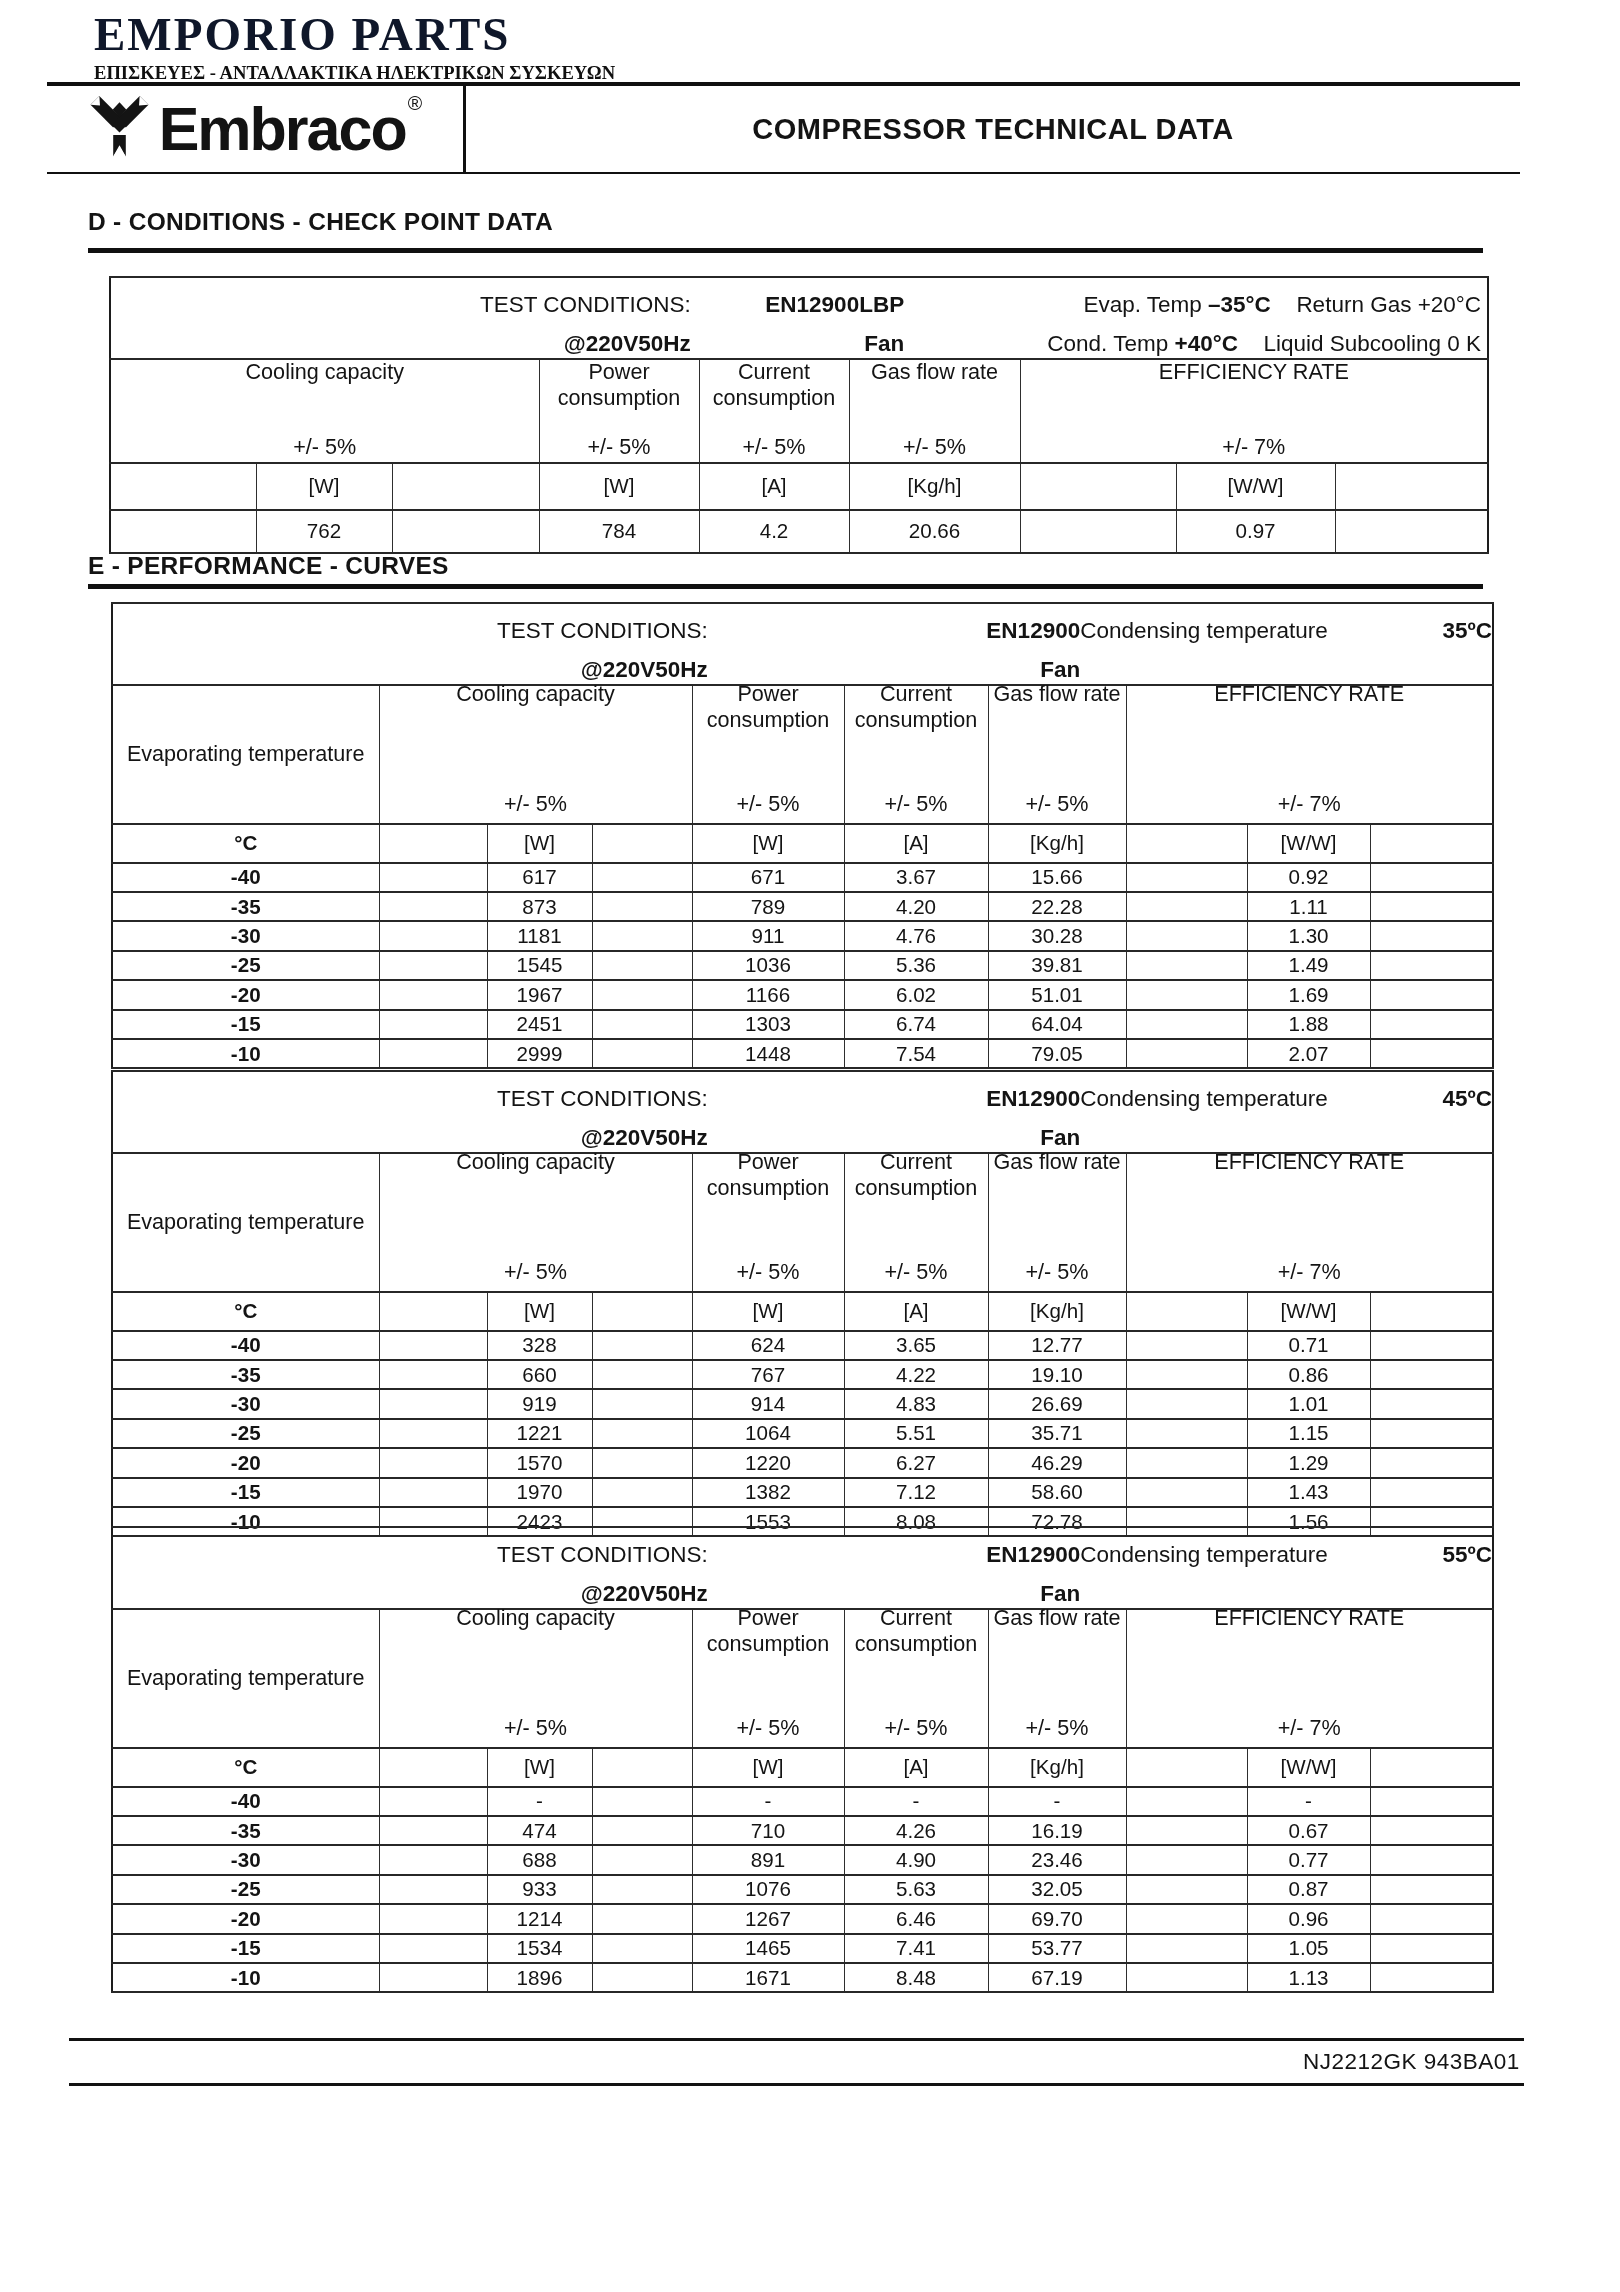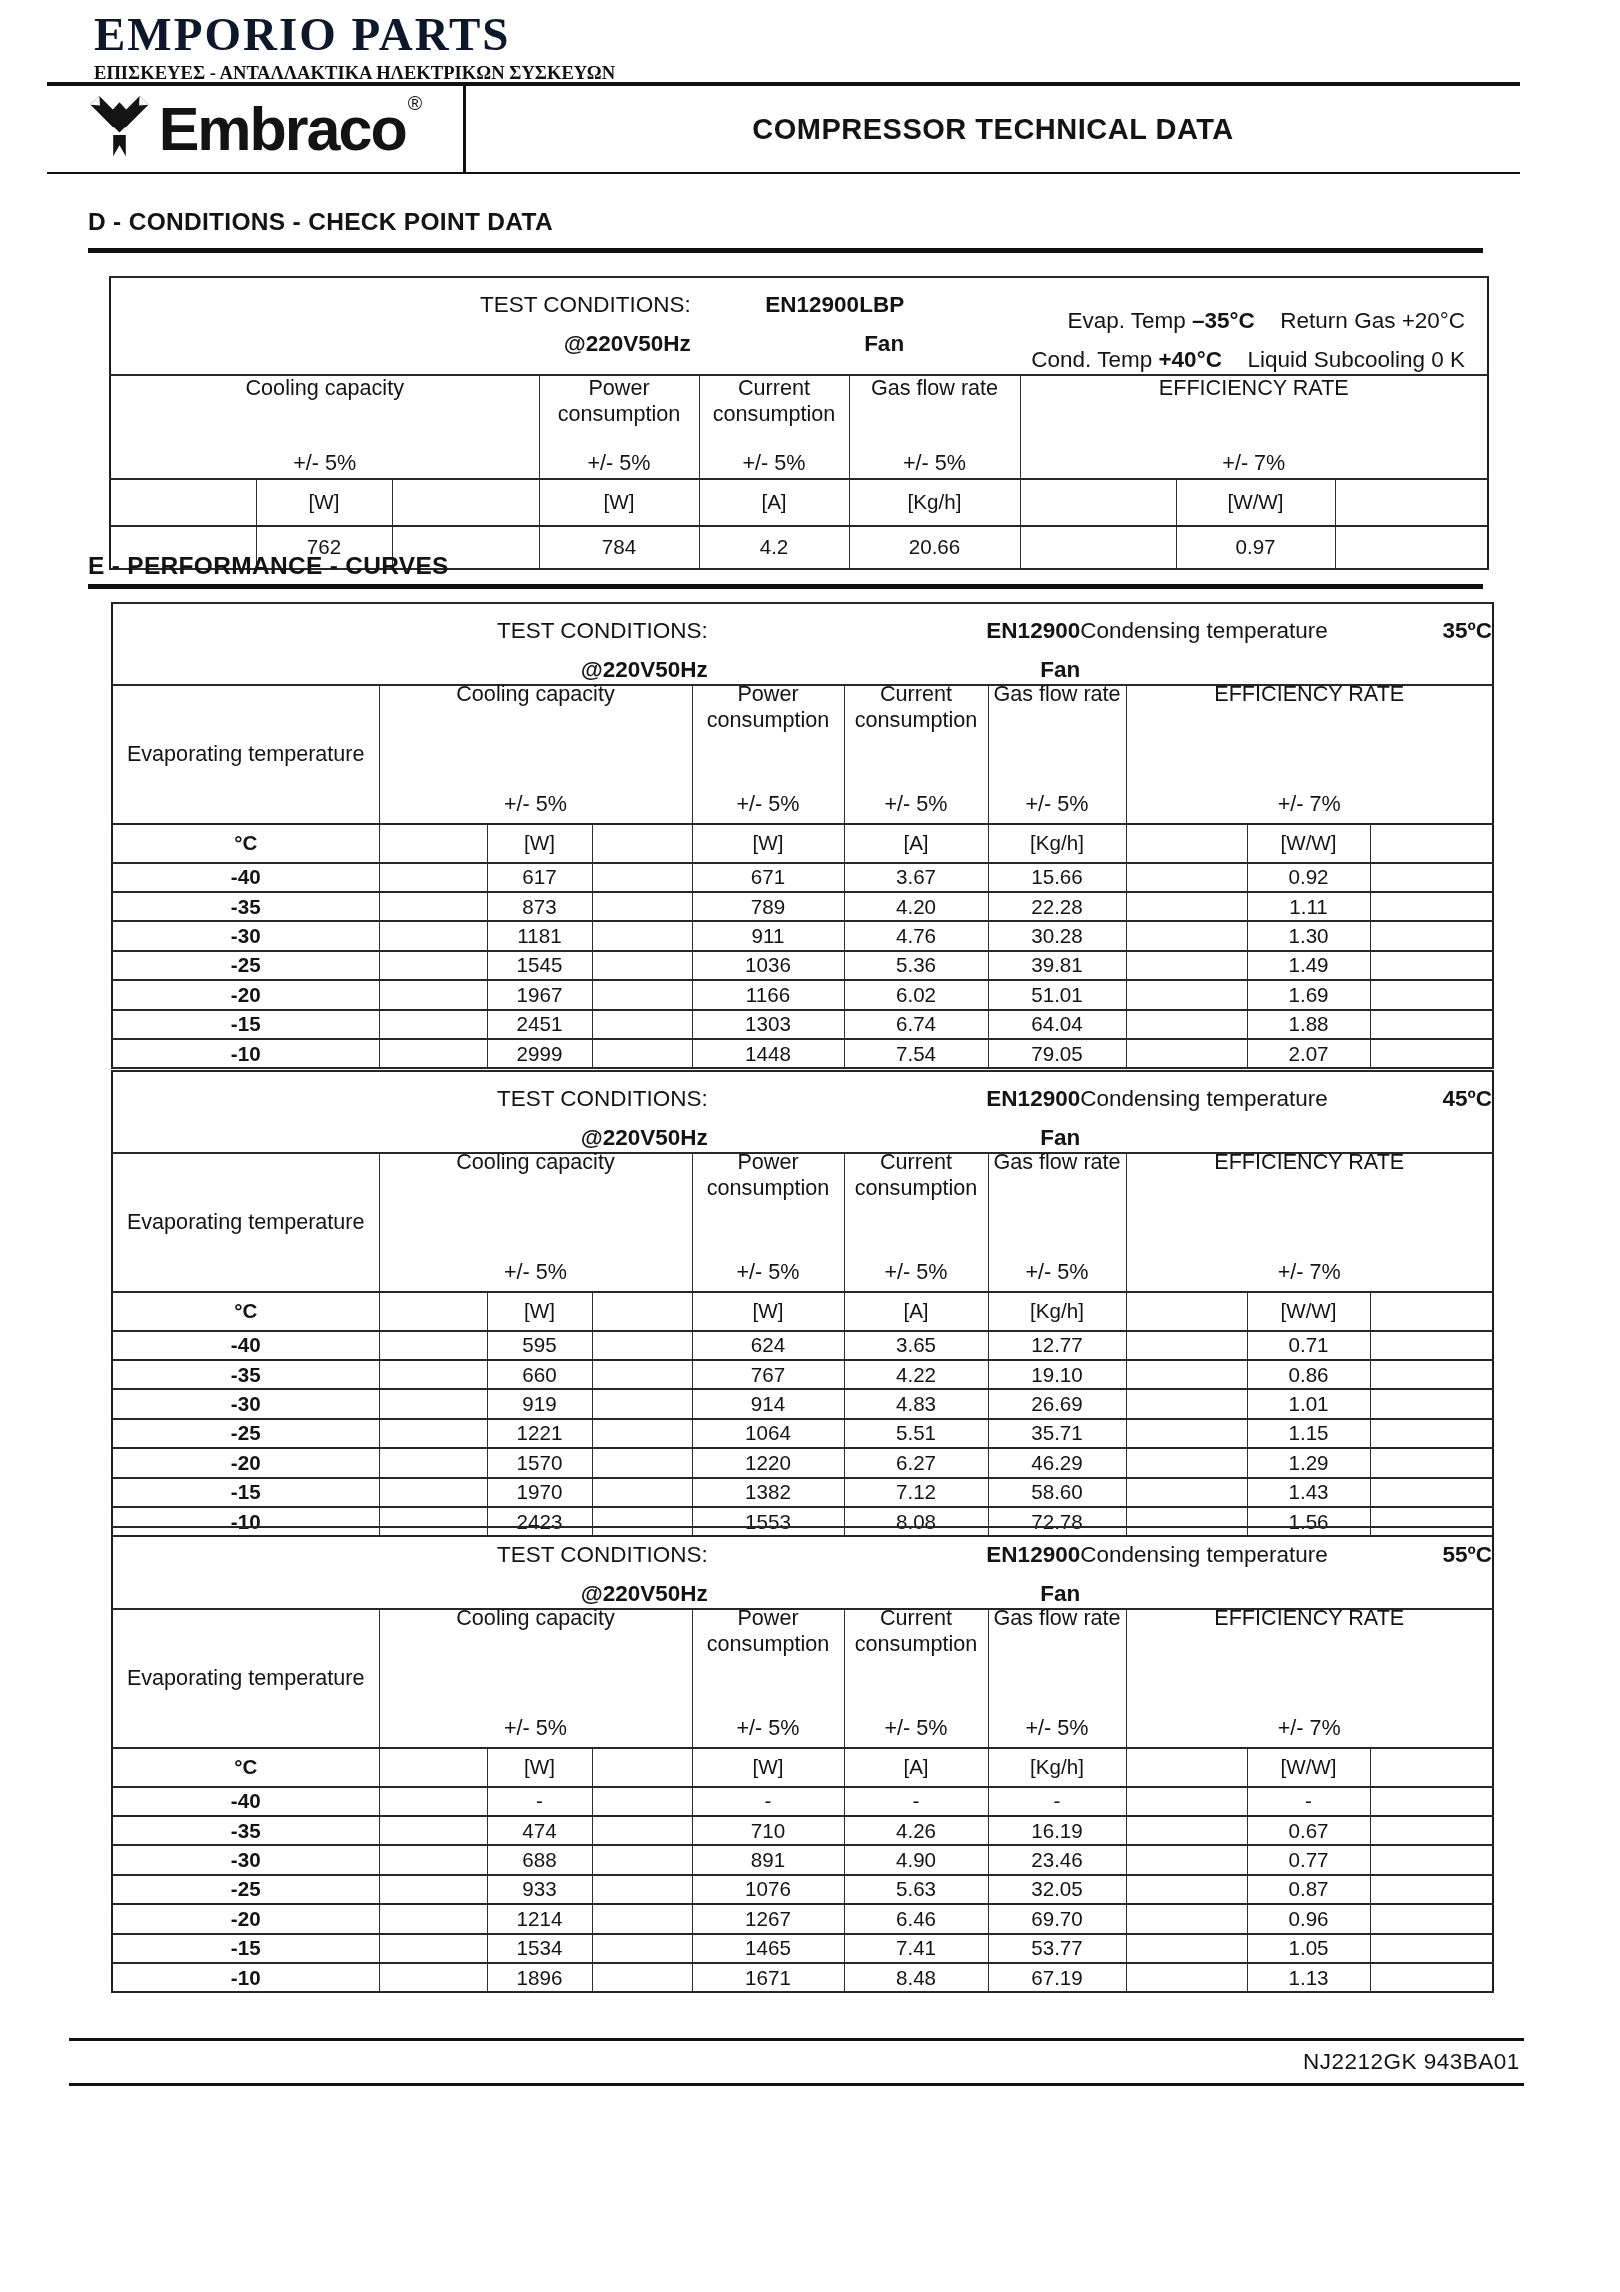--- a/index.html
+++ b/index.html
@@ -46,21 +46,21 @@
     border-top:2px solid #272727; border-bottom:2px solid #272727;
     text-align:center; vertical-align:middle; padding:0;
     font-size:20.6px; color:#141414;
   }
   .tc-row td { height:78px; vertical-align:top; }
   .tc { display:flex; height:100%; text-align:right; font-size:22.5px; line-height:29px; padding-top:11.8px; }
   .tc .line2 { margin-top:9.8px; }
   .volt { padding-left:9.8px; }
   .tc-c1 { padding-left:15.7px; }
   .d-c1 { width:41%; } .d-c2 { width:15.5%; }
-  .d-c3 { flex:1; padding-right:22px;margin-top:16px; }
+  .d-c3 { flex:1; padding-right:6px; }
   .e-c1 { width:42%; } .e-c2 { width:27%; }
   .e-c3 { flex:1; display:flex; justify-content:space-between; align-items:flex-start; padding-right:0; }
   .gap { display:inline-block; width:25.5px; }
 
   .hc { display:flex; flex-direction:column; justify-content:space-between; align-items:center; height:100%; padding:13.7px 2.9px 23.5px; font-size:21.6px; line-height:26.5px; }
   .hc.center { justify-content:center; padding-bottom:13.7px; }
   .hc.hcd { padding-bottom:11.8px; padding-top:9.8px; }
   .nowrap { white-space:nowrap; }
 
   .dt .hdr-row td { height:102px; }
@@ -465,21 +465,21 @@
         <td>[Kg/h]</td>
         <td></td>
         <td>[W/W]</td>
         <td></td>
       </tr>
       </tbody>
         <tbody data-rows="section_e.tables.1.rows">
           <tr>
             <td class="b">-40</td>
             <td></td>
-            <td>595</td>
+            <td>328</td>
             <td></td>
             <td>624</td>
             <td>3.65</td>
             <td>12.77</td>
             <td></td>
             <td>0.71</td>
             <td></td>
           </tr>
           <tr>
             <td class="b">-35</td>

